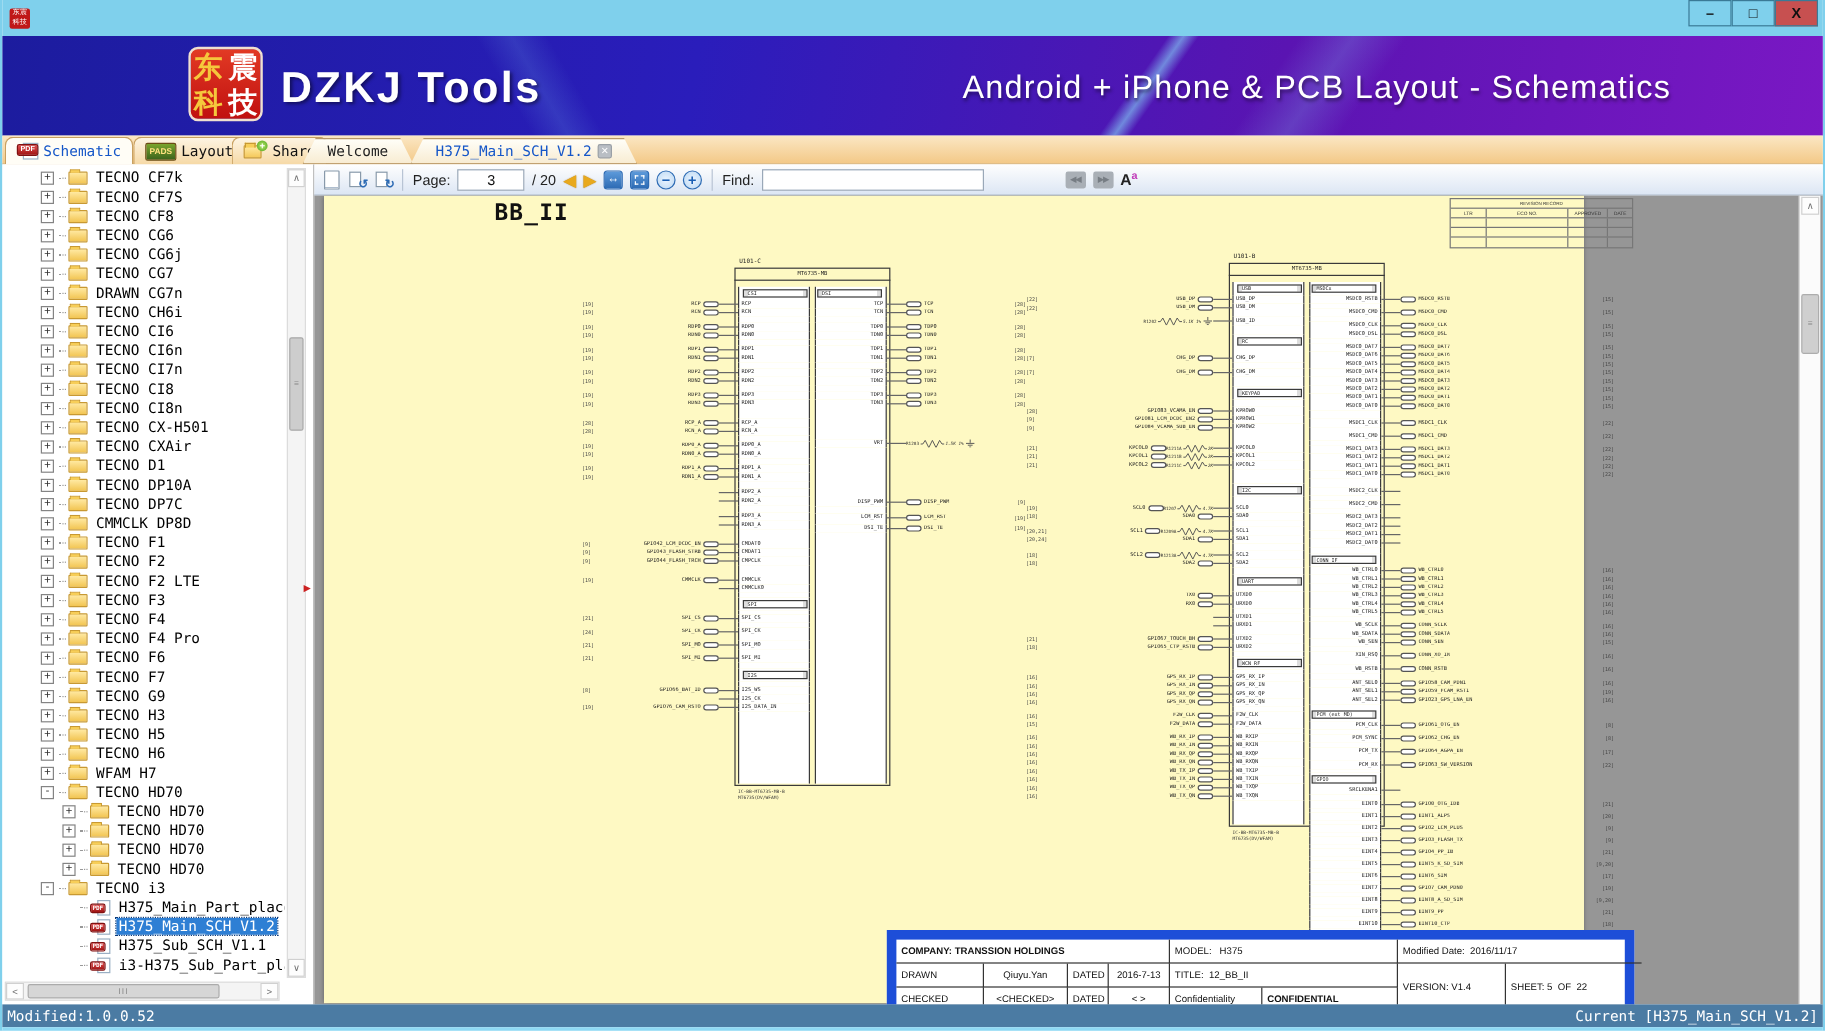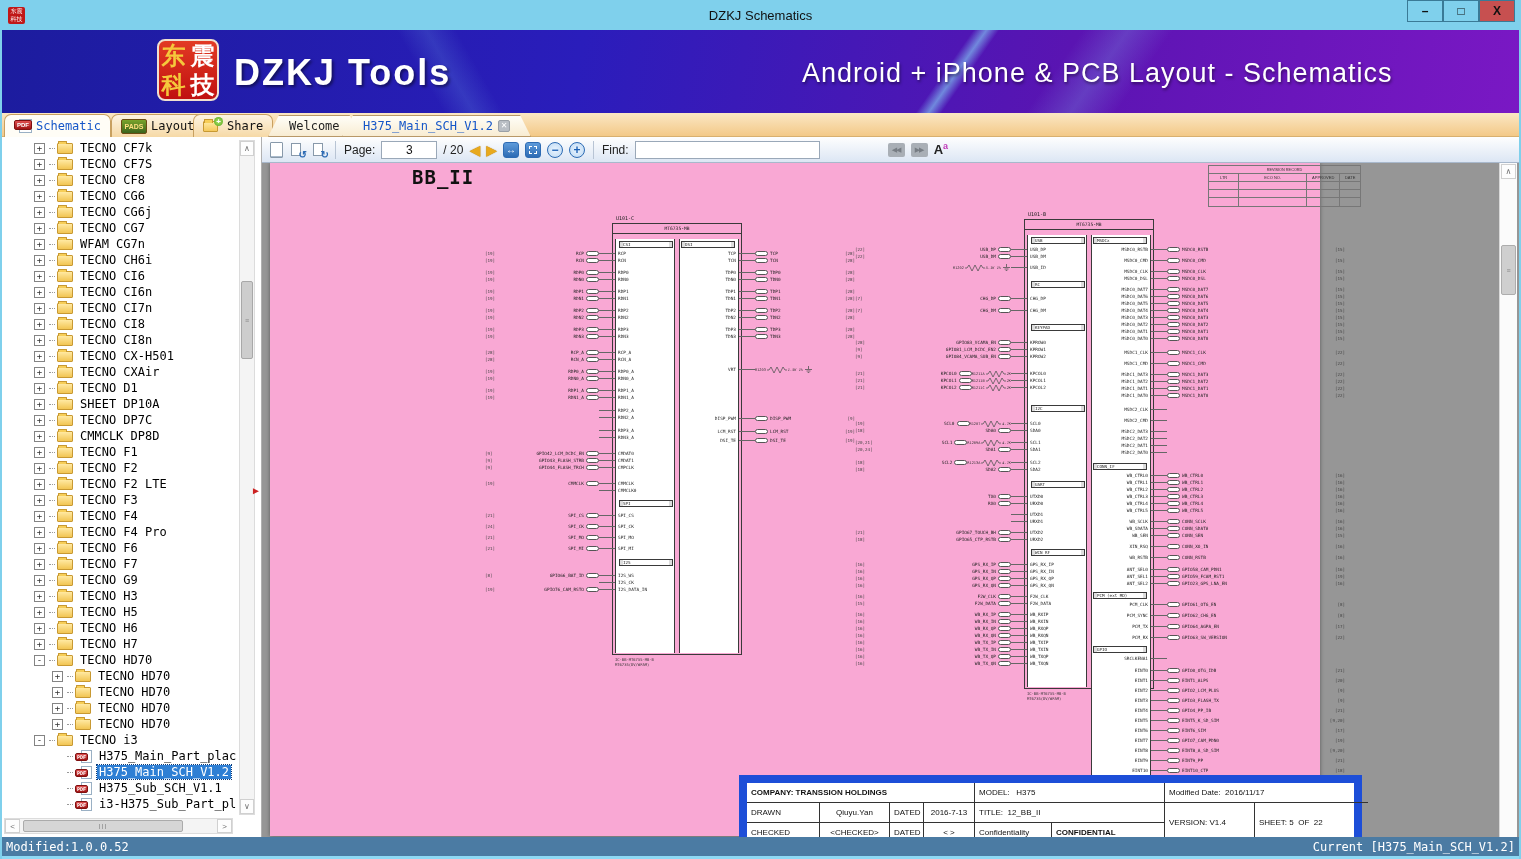--- a/index.html
+++ b/index.html
@@ -88,21 +88,21 @@
   .bluesq{width:16px;height:16px;border:1px solid #2d6bb4;border-radius:3px;background:linear-gradient(#5d9ada,#2d6bb4);color:#fff;font-size:10px;display:flex;align-items:center;justify-content:center;cursor:pointer}
   .bluesq .dash{width:8px;height:8px;border:1px dashed #fff}
   .bluecirc{width:16px;height:16px;border:1px solid #2d6bb4;border-radius:50%;background:radial-gradient(#eaf4ff,#bcd8f2);color:#1a5fb4;font-size:12px;font-weight:bold;display:flex;align-items:center;justify-content:center;cursor:pointer}
   #findinput{width:185px;height:18px;border:1px solid #9aa8b8;font-size:12px;padding:0 4px;background:#fff}
   .graynav{width:17px;height:14px;border-radius:2px;background:#a9afb6;color:#777d84;font-size:7px;letter-spacing:-1px;display:flex;align-items:center;justify-content:center;cursor:pointer}
   .fontico{font-size:13px;font-weight:bold;color:#222;cursor:pointer}
   .fontico sup{color:#c03ab8;font-size:9px}
 
   
   #viewer{position:relative;flex:1;background:#969696;overflow:hidden}
-  #page{position:absolute;left:8px;top:0;width:1050px;height:673px;background:#f9a8d4;box-shadow:0 0 4px rgba(0,0,0,.4)}
+  #page{position:absolute;left:8px;top:0;width:1050px;height:673px;background:#fef9c3;box-shadow:0 0 4px rgba(0,0,0,.4)}
   
   #vscroll{position:absolute;top:0;bottom:0;right:2px;width:18px;background:#fbfbfb;border-left:1px solid #d8d8d8}
   #vscroll .up{left:1px;top:1px;right:1px;height:15px}
   #vscroll .vthumb{position:absolute;left:1px;right:1px;top:82px;height:50px;background:#cfcfcf;border:1px solid #adadad;border-radius:2px;color:#8a8a8a;font-size:7px;display:flex;align-items:center;justify-content:center}
 
   
   #sheettitle{position:absolute;left:142px;top:3px;font-family:"DejaVu Sans Mono",monospace;font-weight:bold;font-size:19px;color:#111;letter-spacing:1px}
   #revtable{position:absolute;left:938px;top:2px;width:153px;border:1px solid #777;font-size:4px;color:#333}
   #revtable .tt{border-bottom:1px solid #777;text-align:center;height:8px;line-height:8px;font-size:3.8px}
   #revtable .hr,#revtable .er{display:flex;height:8px;border-bottom:1px solid #777}
@@ -152,21 +152,20 @@
   #statusbar{position:absolute;left:0;top:837px;width:100%;height:19px;background:#4b7ba3;color:#fff;font-family:"DejaVu Sans Mono",monospace;font-size:12px;display:flex;align-items:center;justify-content:space-between;padding:0 4px}
   #bottomstrip{position:absolute;left:0;top:856px;width:100%;height:3px;background:#8ed9f4}
 </style>
 </head>
 <body>
 
 <div id="win">
 
   <div id="titlebar">
     <div id="appicon">东震<br>科技</div>
-    <div id="apptitle">DZKJ Schematics</div>
     <div id="winbtns">
       <div class="wbtn">–</div>
       <div class="wbtn">□</div>
       <div class="wbtn close">X</div>
     </div>
   </div>
 
   <div id="banner">
     <div class="streak s1"></div>
     <div class="streak s2"></div>
@@ -193,21 +192,21 @@
       <span class="padsico">PADS</span>
       <span class="lbl">Layout</span>
     </div>
     <div class="ftab" style="left:191px">
       <span class="shareico">
           <span class="fold"></span>
           <span class="plus">+</span>
         </span>
       <span class="lbl">Share</span>
     </div>
-    <div class="dtab" style="left:266px">
+    <div class="dtab" style="left:250px">
       <span class="lbl">Welcome</span>
     </div>
     <div class="dtab on" style="left:340px">
       <span class="lbl">H375_Main_SCH_V1.2</span>
       <span class="closebox">✕</span>
     </div>
   </div>
 
   <div id="content">
 
@@ -246,21 +245,21 @@
           <div class="trow" style="padding-left: 32px;">
             <span class="exp">+</span>
             <span class="dots"></span>
             <span class="folder"></span>
             <span class="tlabel">TECNO CG7</span>
           </div>
           <div class="trow" style="padding-left: 32px;">
             <span class="exp">+</span>
             <span class="dots"></span>
             <span class="folder"></span>
-            <span class="tlabel">WFAM CG7n</span>
+            <span class="tlabel">DRAWN CG7n</span>
           </div>
           <div class="trow" style="padding-left: 32px;">
             <span class="exp">+</span>
             <span class="dots"></span>
             <span class="folder"></span>
             <span class="tlabel">TECNO CH6i</span>
           </div>
           <div class="trow" style="padding-left: 32px;">
             <span class="exp">+</span>
             <span class="dots"></span>
@@ -306,21 +305,21 @@
           <div class="trow" style="padding-left: 32px;">
             <span class="exp">+</span>
             <span class="dots"></span>
             <span class="folder"></span>
             <span class="tlabel">TECNO D1</span>
           </div>
           <div class="trow" style="padding-left: 32px;">
             <span class="exp">+</span>
             <span class="dots"></span>
             <span class="folder"></span>
-            <span class="tlabel">SHEET DP10A</span>
+            <span class="tlabel">TECNO DP10A</span>
           </div>
           <div class="trow" style="padding-left: 32px;">
             <span class="exp">+</span>
             <span class="dots"></span>
             <span class="folder"></span>
             <span class="tlabel">TECNO DP7C</span>
           </div>
           <div class="trow" style="padding-left: 32px;">
             <span class="exp">+</span>
             <span class="dots"></span>
@@ -396,21 +395,21 @@
           <div class="trow" style="padding-left: 32px;">
             <span class="exp">+</span>
             <span class="dots"></span>
             <span class="folder"></span>
             <span class="tlabel">TECNO H6</span>
           </div>
           <div class="trow" style="padding-left: 32px;">
             <span class="exp">+</span>
             <span class="dots"></span>
             <span class="folder"></span>
-            <span class="tlabel">TECNO H7</span>
+            <span class="tlabel">WFAM H7</span>
           </div>
           <div class="trow" style="padding-left: 32px;">
             <span class="exp">-</span>
             <span class="dots"></span>
             <span class="folder"></span>
             <span class="tlabel">TECNO HD70</span>
           </div>
           <div class="trow" style="padding-left: 50px;">
             <span class="exp">+</span>
             <span class="dots"></span>

